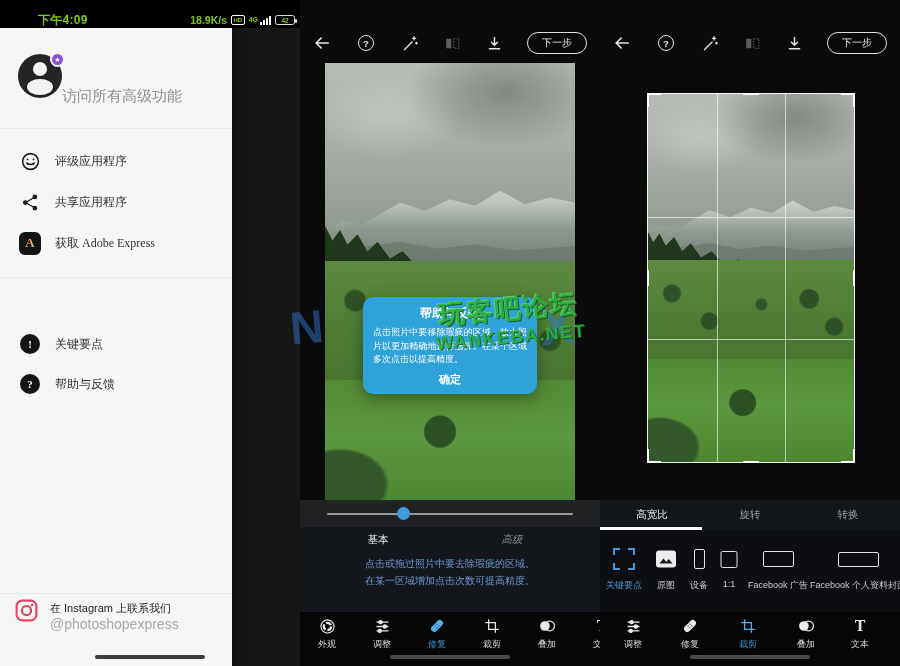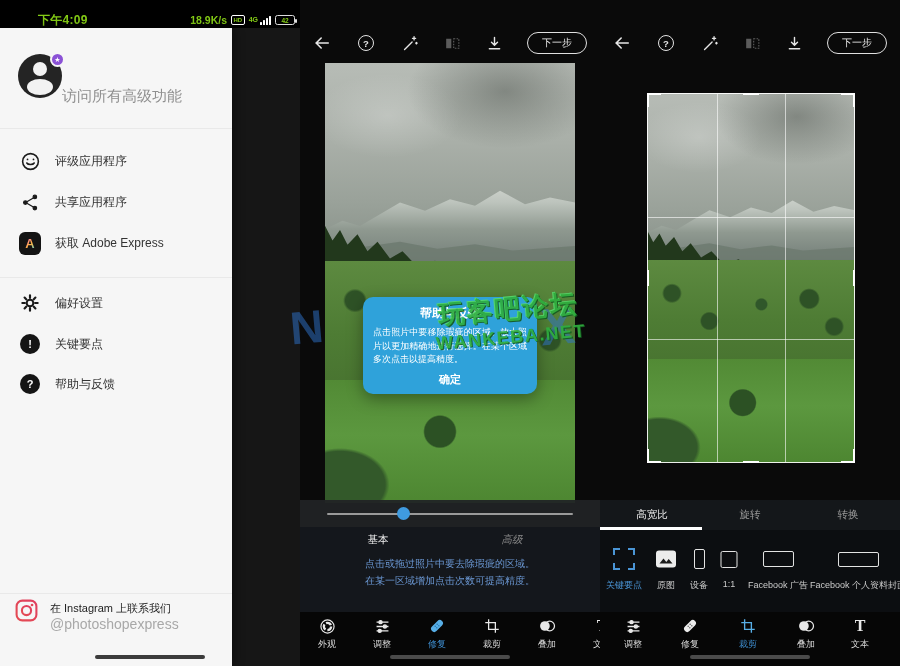--- a/index.html
+++ b/index.html
@@ -29,21 +29,21 @@
   .drawer { position:absolute; left:0; top:28px; width:232px; height:638px; background:#f6f6f6;
             box-shadow:2px 0 10px rgba(0,0,0,.45); }
   .avatar { position:absolute; left:18px; top:54px; width:44px; height:44px; border-radius:50%; background:#242424; overflow:hidden; }
   .avatar .head { position:absolute; left:15px; top:8px; width:14px; height:14px; border-radius:50%; background:#f2f2f2; }
   .avatar .body { position:absolute; left:9px; top:25px; width:26px; height:16px; border-radius:50%; background:#f2f2f2; }
   .star-badge { position:absolute; left:50px; top:52px; width:15px; height:15px; border-radius:50%;
                 background:#8b52d6; border:2px solid #f6f6f6; color:#fff; font-size:7px;
                 display:flex; align-items:center; justify-content:center; }
   .premium-note { position:absolute; left:62px; top:87px; font-size:15px; color:#8f8f8f; }
   .divider { position:absolute; left:0; width:232px; height:1px; background:#e9e9e9; }
-  .mi { position:absolute; left:0; width:216px; height:40px; cursor:pointer; }
+  .mi { position:absolute; left:0; width:216px; height:40px; cursor:pointer;font-family:Liberation Serif, serif; }
   .mi .ic { position:absolute; left:19px; top:9px; width:22px; height:22px;
             display:flex; align-items:center; justify-content:center; }
   .mi .lbl { position:absolute; left:55px; top:12px; font-size:12px; color:#333; white-space:nowrap; }
   .round-ic { width:20px; height:20px; border-radius:50%; background:#151515; color:#fff;
               display:flex; align-items:center; justify-content:center; font-size:11px; font-weight:bold; }
   .adobe-ic { width:23px; height:23px; border-radius:6px; background:#141414;
               display:flex; align-items:center; justify-content:center; }
   .adobe-ic span { font-size:13px; font-weight:800;
                    background:linear-gradient(135deg,#ff4fd8,#ffb443 55%,#3fd8f0);
                    -webkit-background-clip:text; background-clip:text; color:transparent; }
@@ -214,29 +214,20 @@
       <span class="ic">
         <span class="adobe-ic">
             <span>A</span>
           </span>
       </span>
       <span class="lbl">获取 Adobe Express</span>
     </div>
 
     <div class="divider" style="top:277px"></div>
 
-    <div class="mi" style="top:283px">
-      <span class="ic">
-        <svg width="20" height="20" viewBox="0 0 24 24" fill="none" stroke="#1b1b1b" stroke-linecap="round">
-          <circle cx="12" cy="12" r="4" stroke-width="2.4"></circle>
-          <path stroke-width="2.6" d="M12 2.8v3.1M12 18.1v3.1M2.8 12h3.1M18.1 12h3.1M5.5 5.5l2.2 2.2M16.3 16.3l2.2 2.2M18.5 5.5l-2.2 2.2M7.7 16.3l-2.2 2.2"></path>
-        </svg>
-      </span>
-      <span class="lbl">偏好设置</span>
-    </div>
 
     <div class="mi" style="top:324px">
       <span class="ic">
         <span class="round-ic">
             <span>!</span>
           </span>
       </span>
       <span class="lbl">关键要点</span>
     </div>
 

